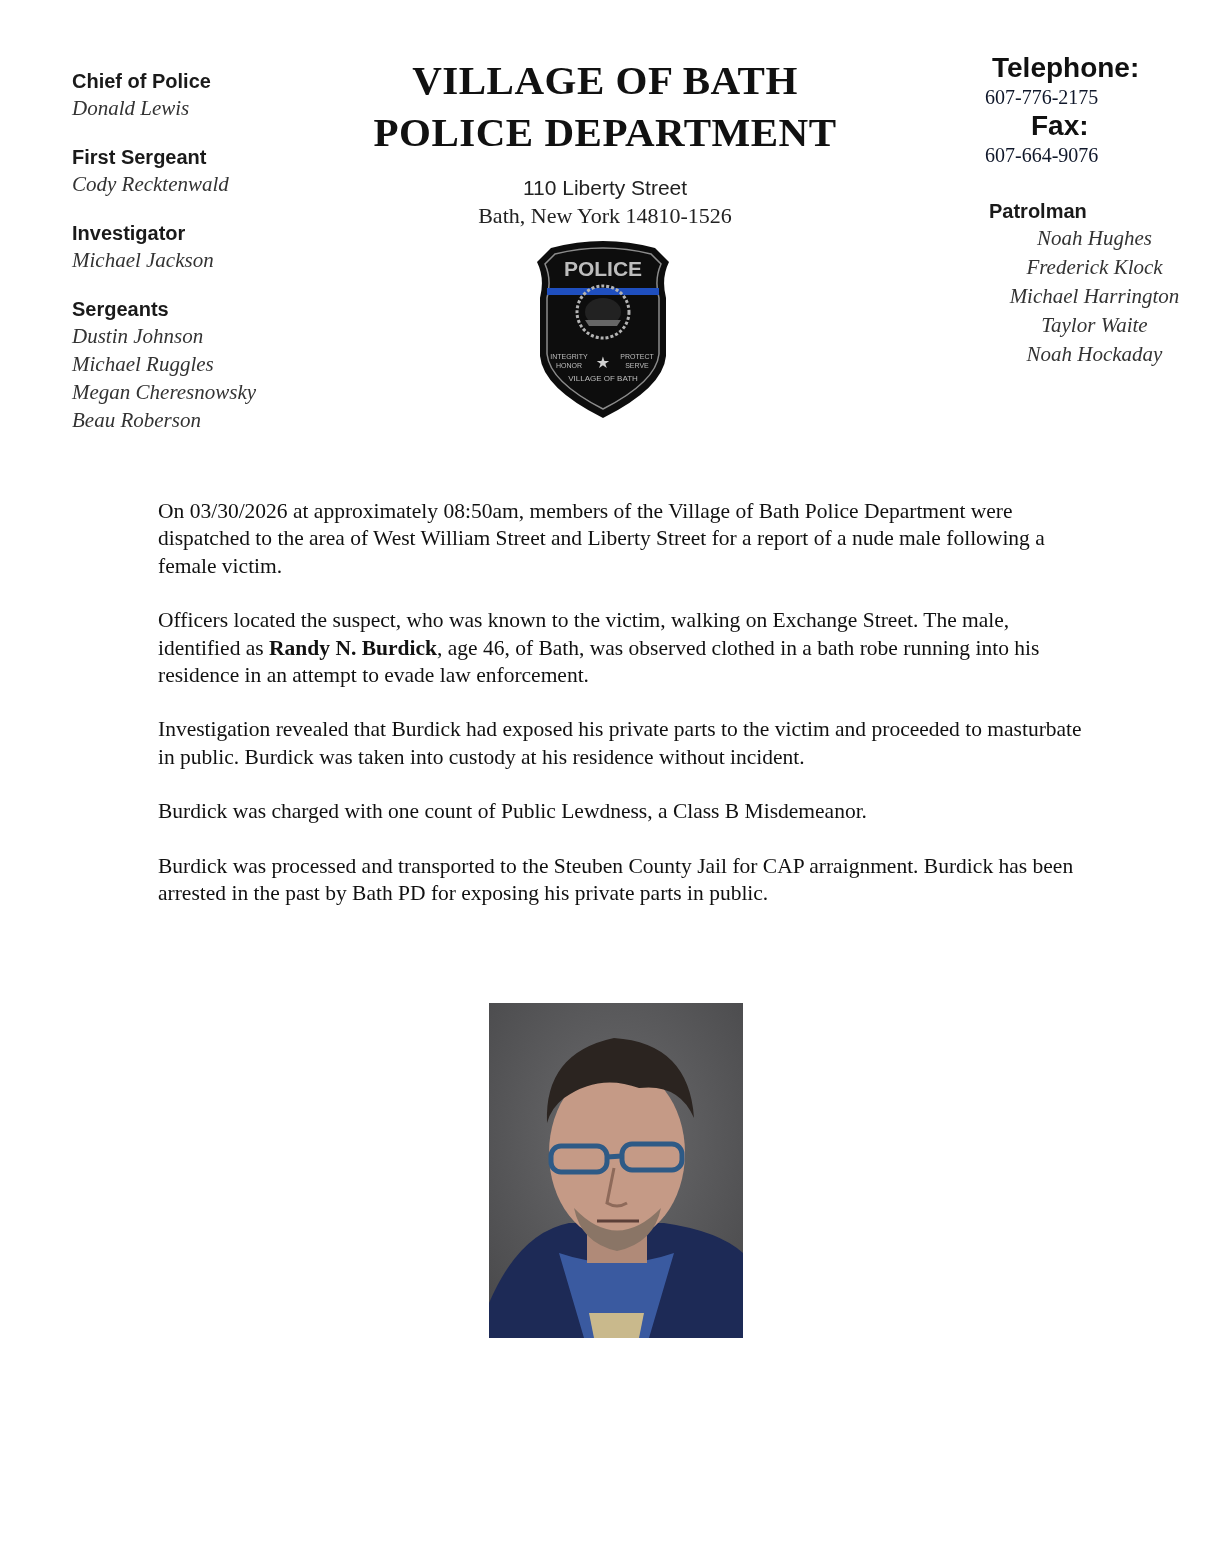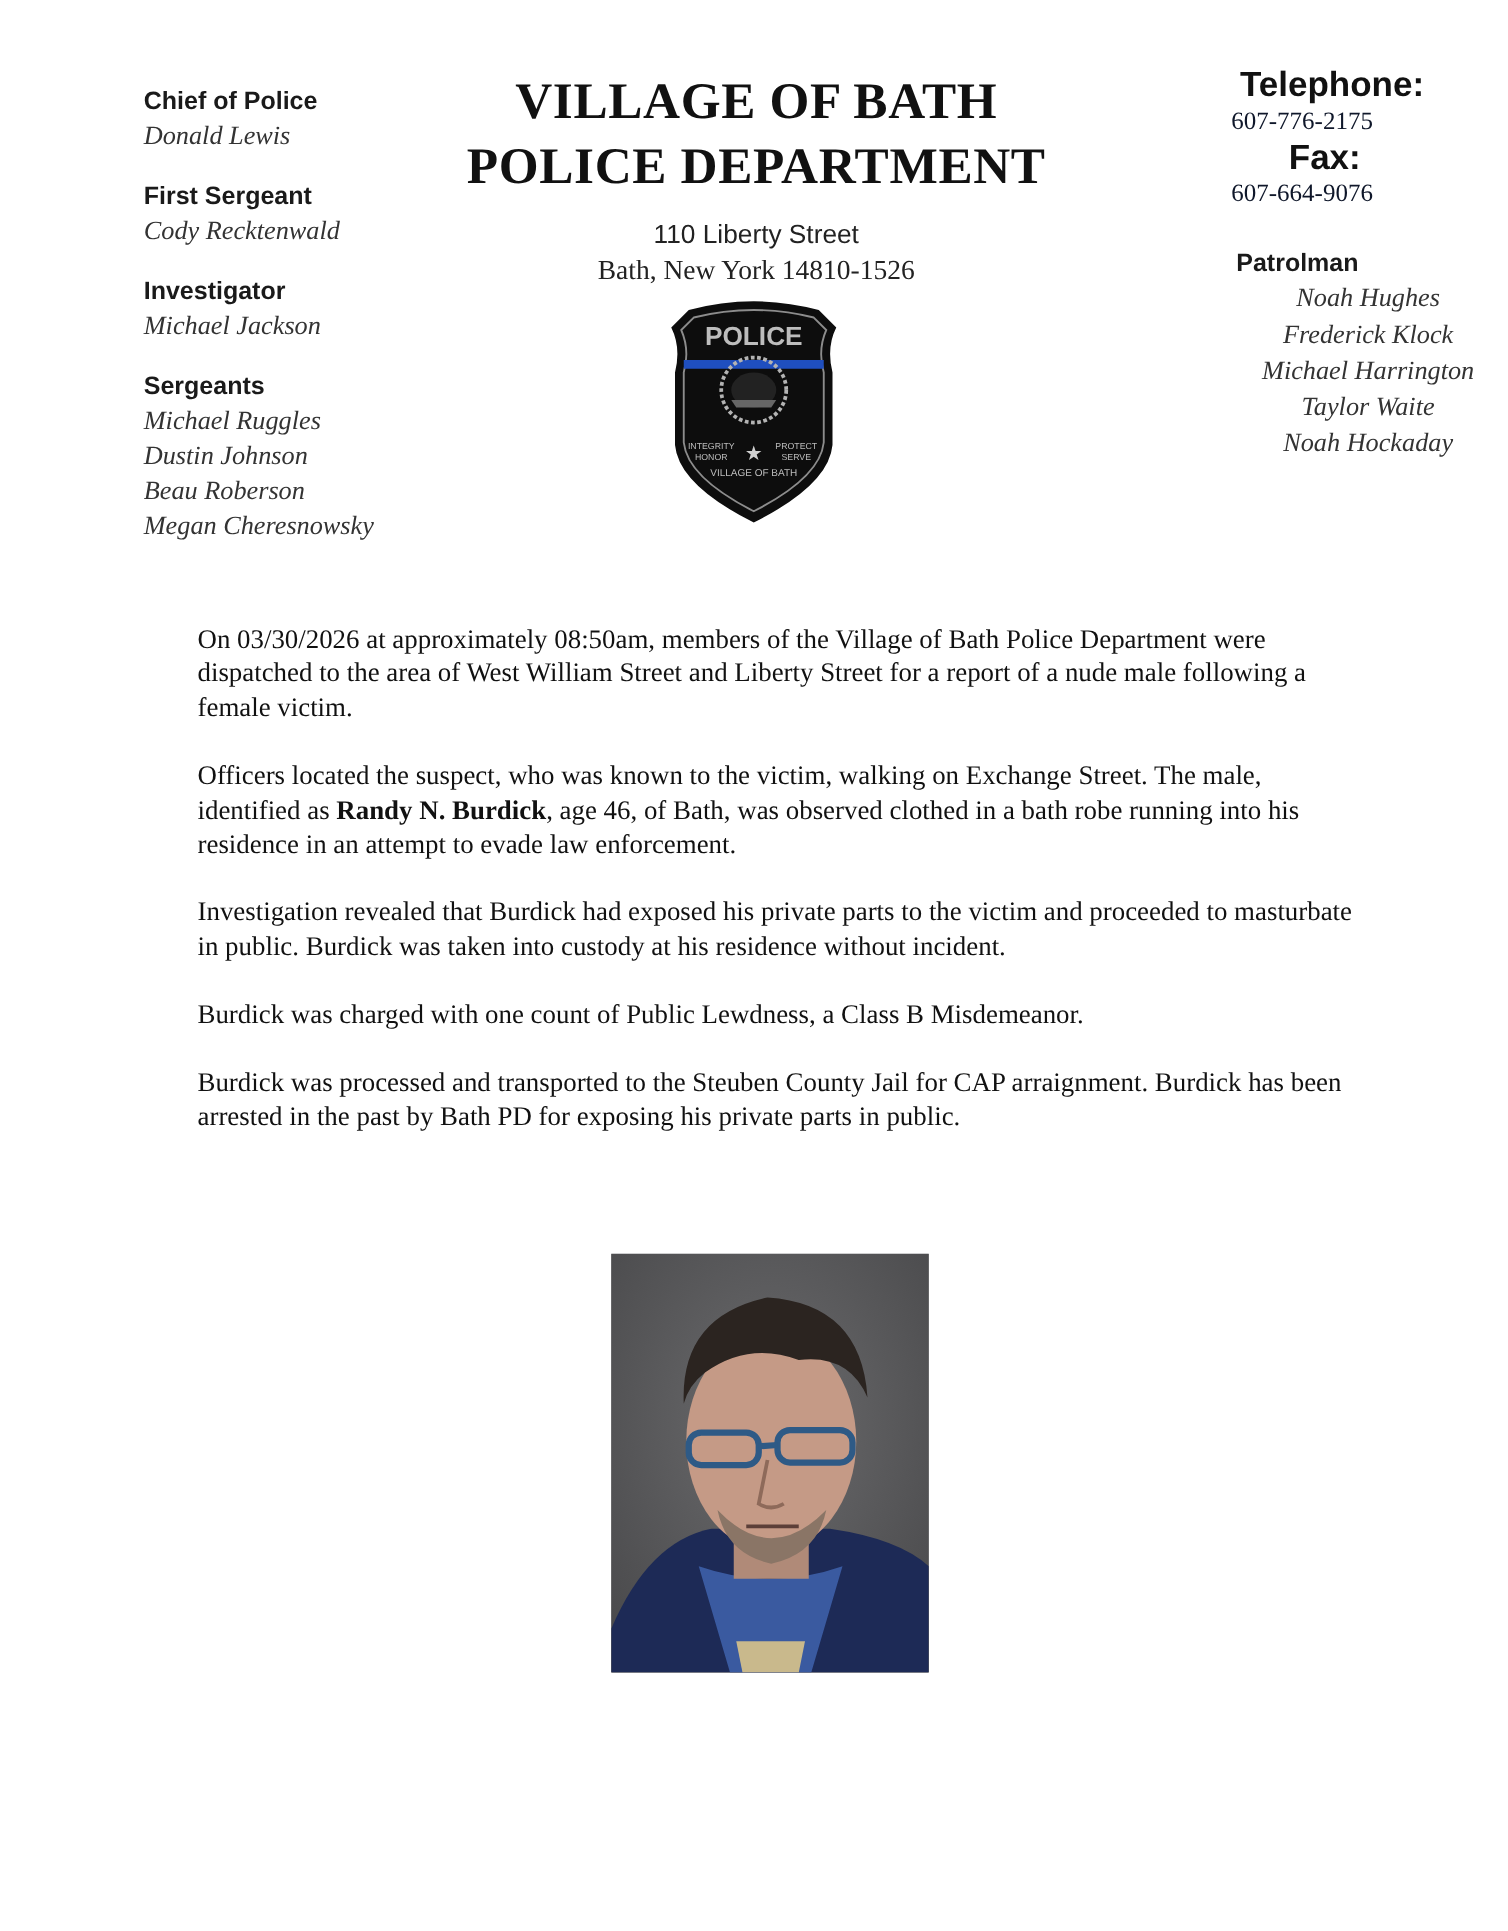--- a/index.html
+++ b/index.html
@@ -2,21 +2,21 @@
 <html><head>
 <meta charset="utf-8">
 <style>
   html, body { margin: 0; padding: 0; background: #ffffff; }
   body { width: 1206px; height: 1545px; position: relative; overflow: hidden; color: #111; }
 
   
   .left-col { position: absolute; left: 72px; top: 68px; width: 300px; }
   .role { font-family: "Liberation Sans", sans-serif; font-weight: bold; font-size: 20px; color: #1a1a1a; line-height: 26px; }
   .name { font-family: "Liberation Serif", serif; font-style: italic; font-size: 21px; color: #333; line-height: 28px; }
-  .group { margin-bottom: 22px; margin-left: 43px; }
+  .group { margin-bottom: 22px; }
 
   
   .center-head { position: absolute; left: 340px; top: 54px; width: 530px; text-align: center; }
   .title { font-family: "Liberation Serif", serif; font-weight: bold; font-size: 41px; line-height: 52px; color: #111; letter-spacing: 0.5px; }
   .addr1 { font-family: "Liberation Sans", sans-serif; font-size: 21px; color: #222; margin-top: 16px; line-height: 28px; }
   .addr2 { font-family: "Liberation Serif", serif; font-size: 22px; color: #222; line-height: 28px; }
 
   .badge { position: absolute; left: 533px; top: 238px; width: 140px; height: 182px; }
 
   
@@ -47,24 +47,24 @@
   <div class="group">
     <div class="role">First Sergeant</div>
     <div class="name">Cody Recktenwald</div>
   </div>
   <div class="group">
     <div class="role">Investigator</div>
     <div class="name">Michael Jackson</div>
   </div>
   <div class="group">
     <div class="role">Sergeants</div>
+    <div class="name">Dustin Johnson</div>
     <div class="name">Michael Ruggles</div>
-    <div class="name">Dustin Johnson</div>
+    <div class="name">Megan Cheresnowsky</div>
     <div class="name">Beau Roberson</div>
-    <div class="name">Megan Cheresnowsky</div>
   </div>
 </div>
 
 <div class="center-head">
   <div class="title">VILLAGE OF BATH</div>
   <div class="title">POLICE DEPARTMENT</div>
   <div class="addr1">110 Liberty Street</div>
   <div class="addr2">Bath, New York 14810-1526</div>
 </div>
 

